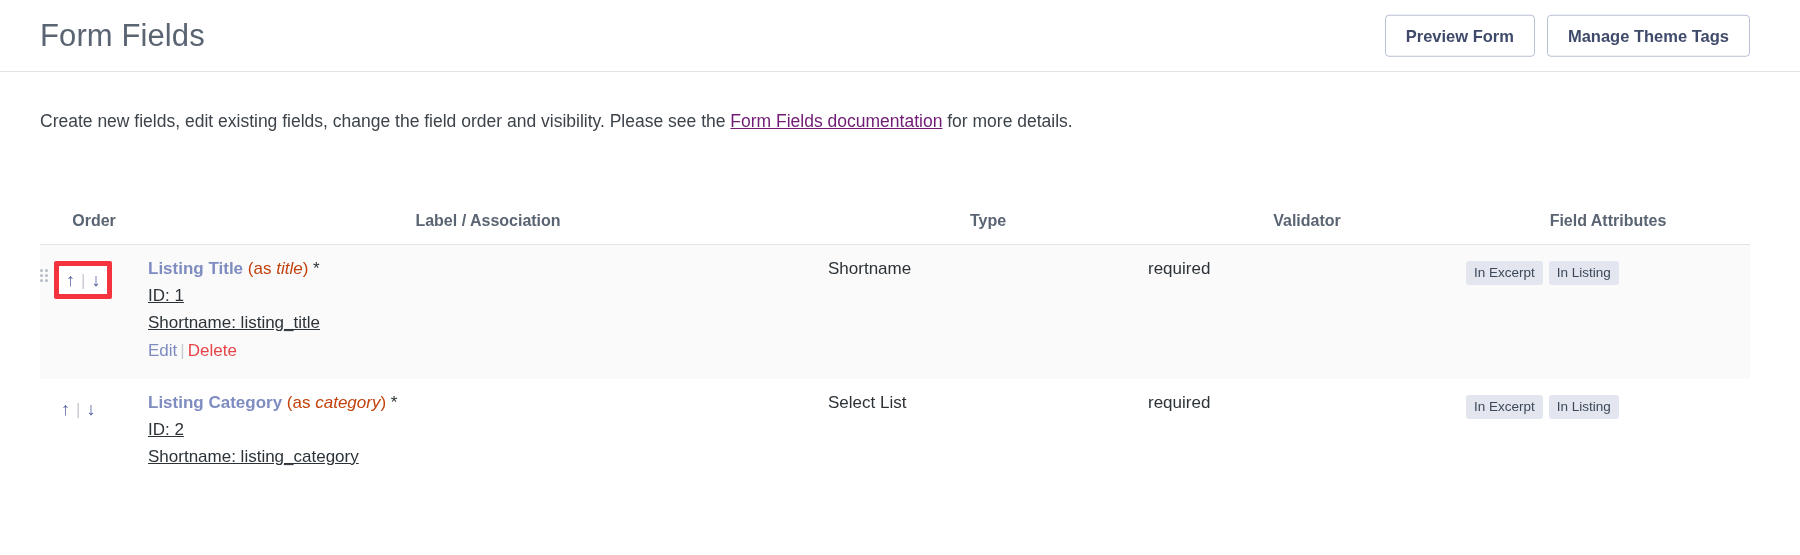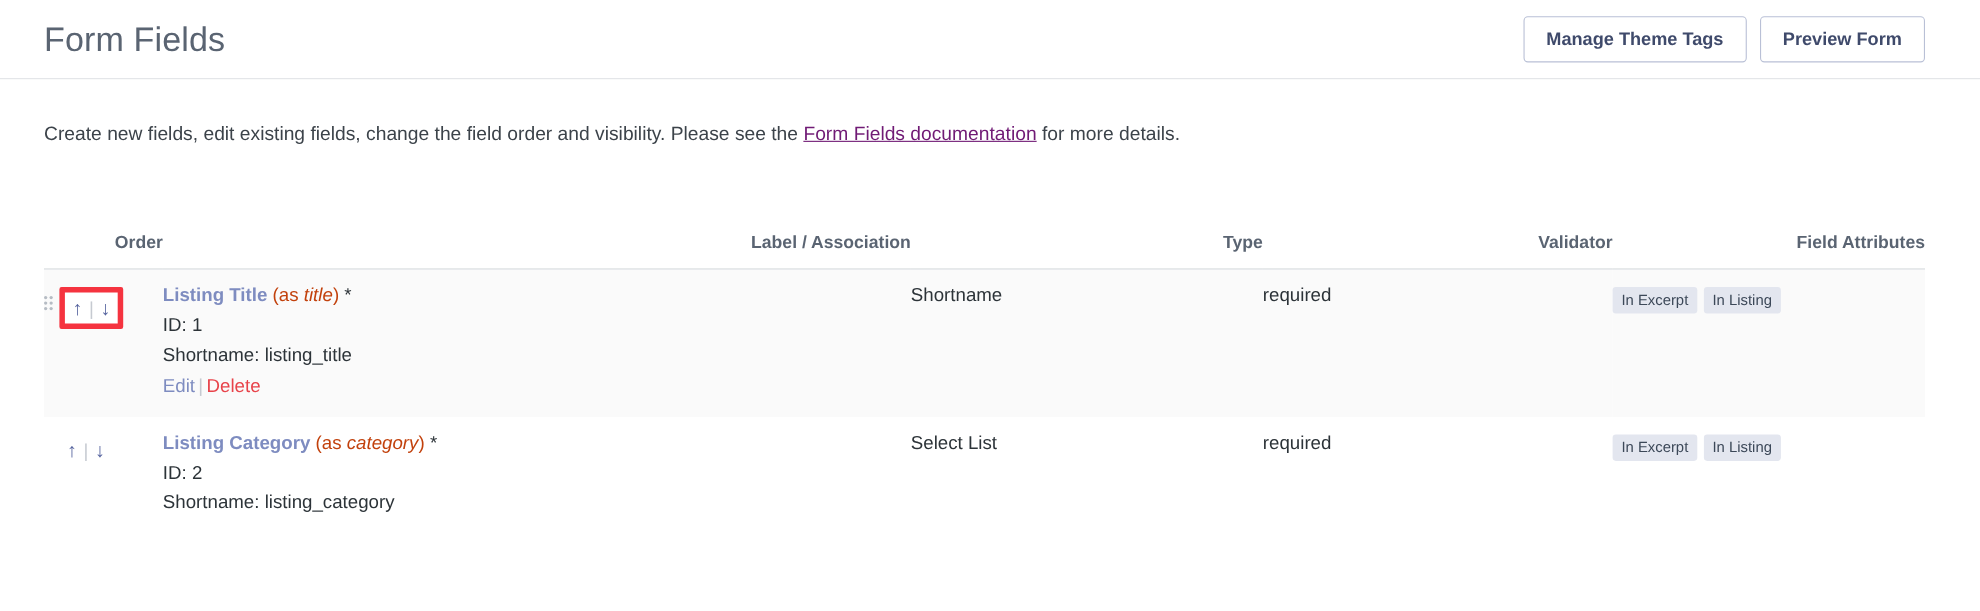--- a/index.html
+++ b/index.html
@@ -82,21 +82,21 @@
   
   .fields-table {
     position: absolute;
     left: 40px;
     top: 196px;
     width: 1710px;
     border-collapse: collapse;
     table-layout: fixed;
   }
   .fields-table th {
-    text-align: right;
+    text-align: center;
     font-size: 16px;
     font-weight: 700;
     color: #5a6472;
     padding: 16px 0 14px 0;
     border-bottom: 1px solid #e2e4e7;
     vertical-align: bottom;
   }
   .col-order      { width: 108px; }
   .col-label      { width: 680px; }
   .col-type       { width: 320px; }
@@ -173,20 +173,21 @@
   .assoc {
     color: #c2410c;
     font-weight: 400;
   }
   .assoc em { font-style: italic; }
   .req-star { color: #2c3338; }
   .meta-line {
     margin-top: 7px;
     font-size: 17px;
     color: #2c3338;
+    text-decoration: underline;
   }
   .action-line {
     margin-top: 8px;
     font-size: 17px;
   }
   .edit-link {
     color: #7e8cc0;
     cursor: pointer;
   }
   .pipe { color: #c6cad1; margin: 0 3px; }
@@ -212,22 +213,22 @@
     line-height: 1;
   }
 </style>
 </head>
 <body>
 
 <div class="page-header">
   <div class="page-title">Form Fields</div>
 
   <div class="header-actions">
+    <button class="btn btn-secondary">Preview Form</button>
     <button class="btn btn-secondary">Manage Theme Tags</button>
-    <button class="btn btn-secondary">Preview Form</button>
   </div>
 </div>
 
 <div class="description"><span>Create new fields, edit existing fields, change the field order and visibility. Please see the </span><a class="doc-link">Form Fields documentation</a><span> for more details.</span></div>
 
 <table class="fields-table">
   <thead>
     <tr>
       <th class="col-order">Order</th>
       <th class="col-label">Label / Association</th>

